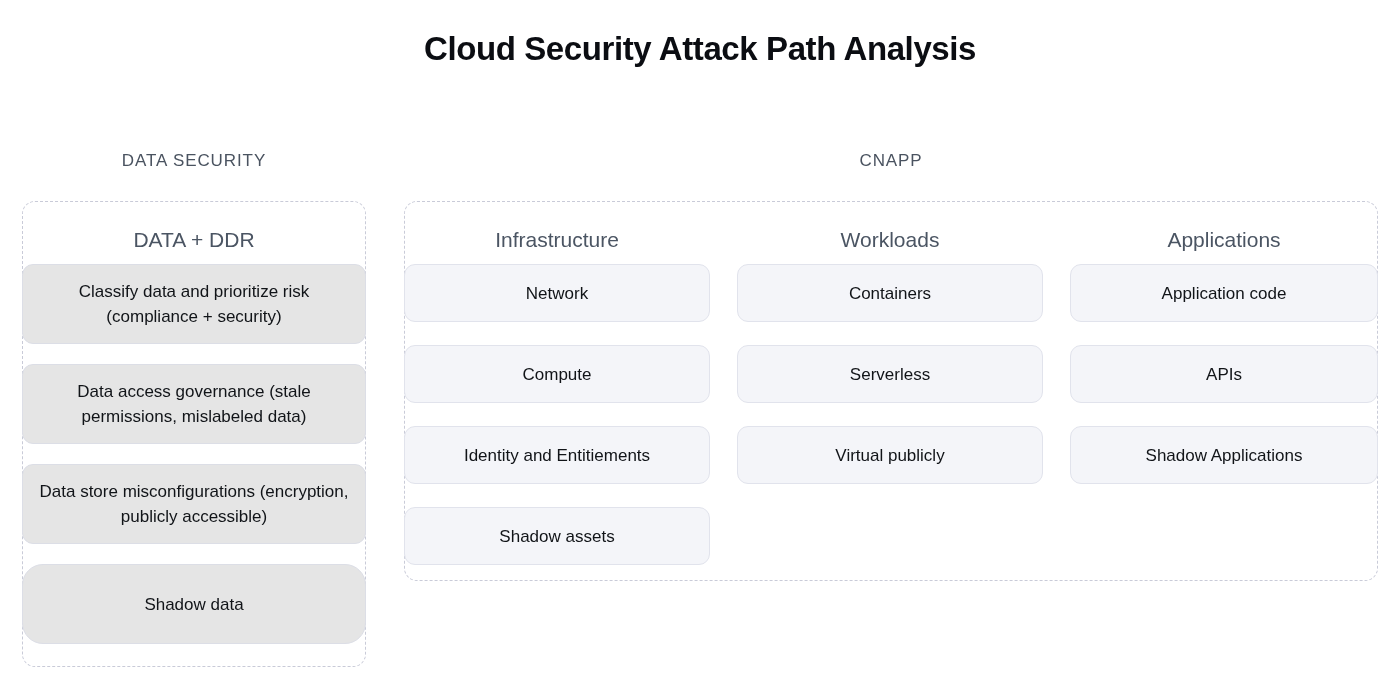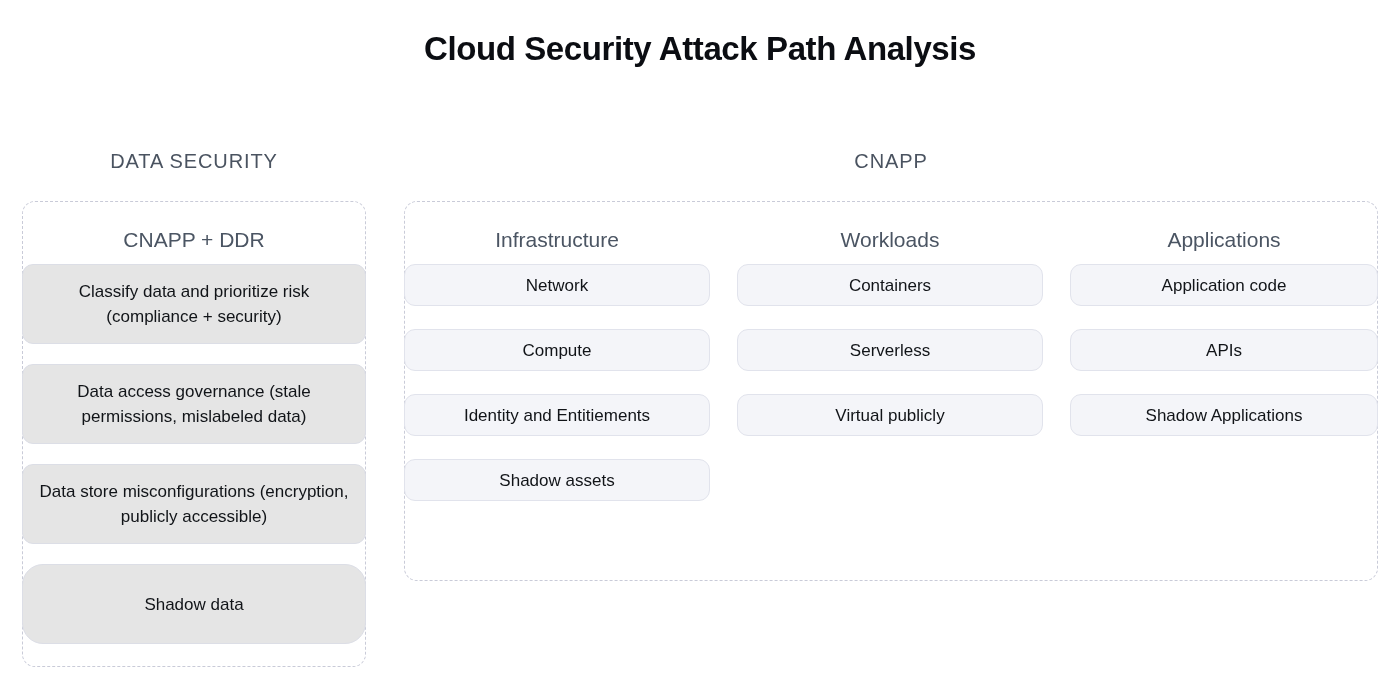--- a/index.html
+++ b/index.html
@@ -29,21 +29,21 @@
     font-size: 33px;
     font-weight: 700;
     letter-spacing: -0.4px;
     color: #0b0d12;
     line-height: 44px;
   }
 
   
   .group-header {
     position: absolute;
-    font-size: 20px;
+    font-size: 17px;
     font-weight: 400;
     letter-spacing: 0.9px;
     color: #4a5360;
     line-height: 22px;
     text-align: center;
   }
   .group-header.data-security {
     left: 22px;
     top: 150px;
     width: 344px;
@@ -107,38 +107,38 @@
     border: 1.3px solid #dcdee6;
     height: 80px;
     margin-bottom: 20px;
   }
   .col-dspm .card:last-child { margin-bottom: 0; border-radius: 21px; }
 
   
   .cnapp-col .card {
     background: #f4f5f9;
     border: 1.3px solid #e1e3ec;
-    height: 42px;
+    height: 58px;
     margin-bottom: 23px;
   }
   .cnapp-col .card:last-child { margin-bottom: 0; }
 </style>
 </head>
 <body>
 
 <div class="page">
 
   <div class="page-title">Cloud Security Attack Path Analysis</div>
 
   <div class="group-header data-security">DATA SECURITY</div>
 
   <div class="dashed-panel data-security"></div>
 
   <div class="column col-dspm">
-    <div class="column-label">CNAPP + DDR</div>
+    <div class="column-label">DATA + DDR</div>
     <div class="card-list">
       <div class="card">Classify data and prioritize risk (compliance + security)</div>
       <div class="card">Data access governance (stale permissions, mislabeled data)</div>
       <div class="card">Data store misconfigurations (encryption, publicly accessible)</div>
       <div class="card">Shadow data</div>
     </div>
   </div>
 
   <div class="group-header cnapp">CNAPP</div>
 

